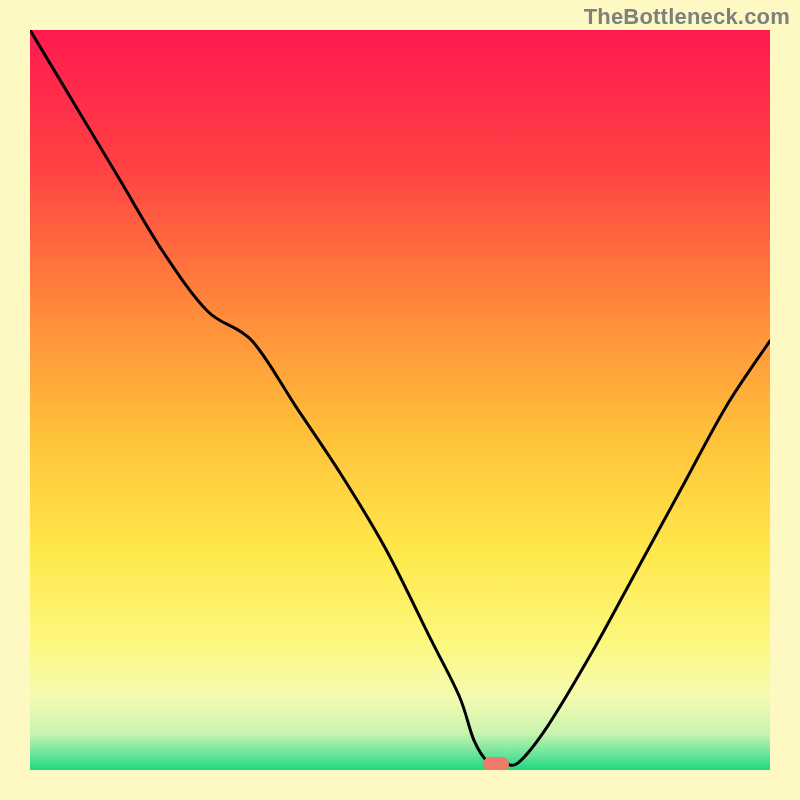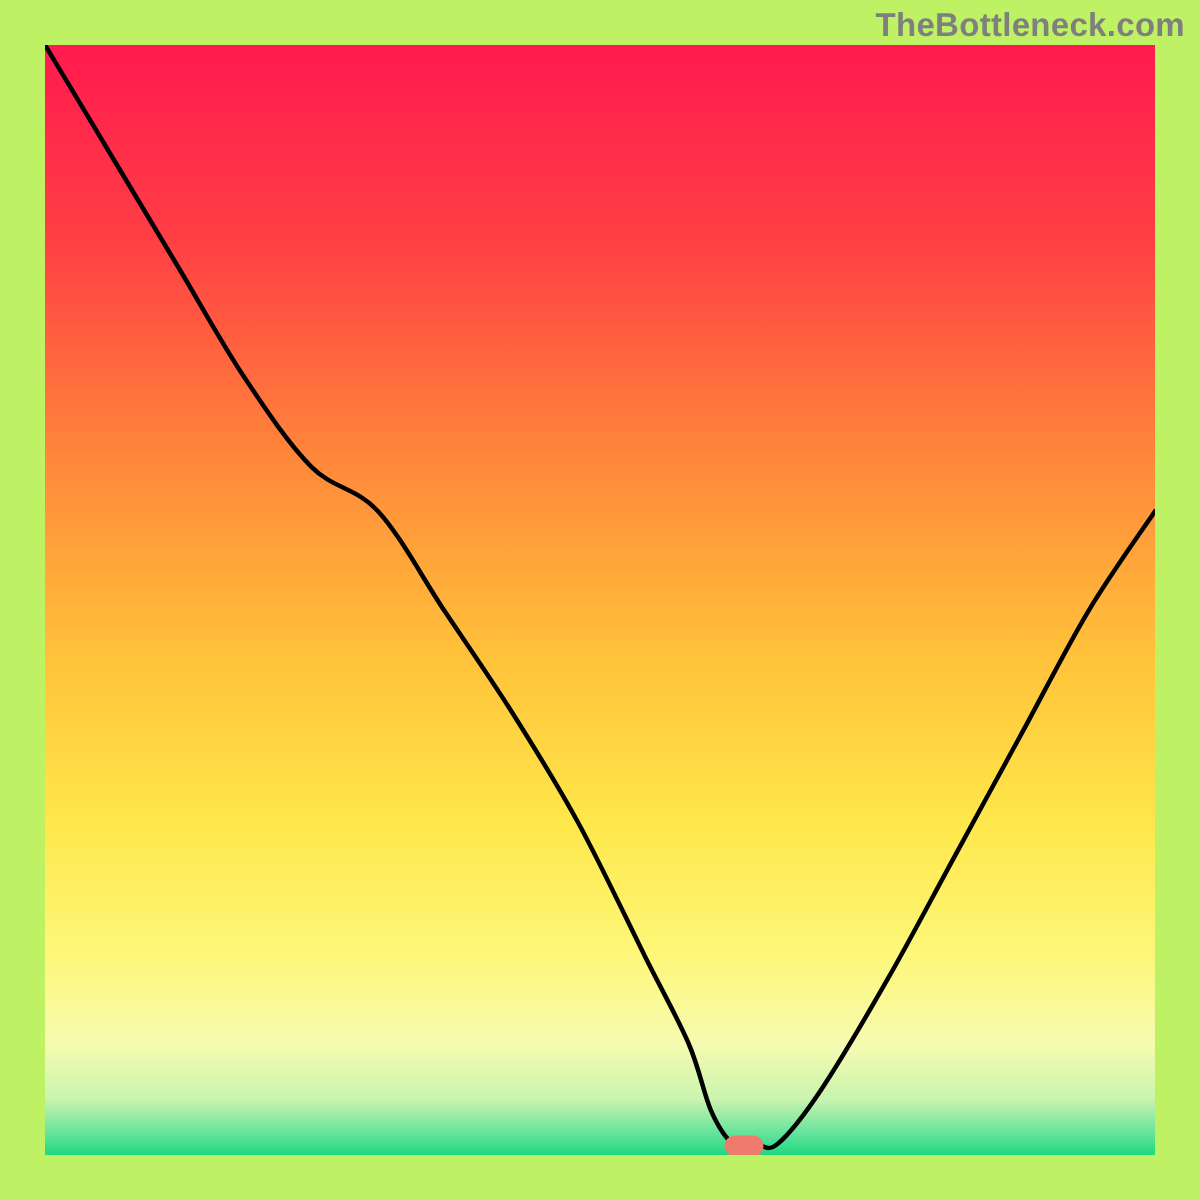--- a/index.html
+++ b/index.html
@@ -1,16 +1,16 @@
 <!DOCTYPE html>
 <html><head>
 <meta charset="utf-8">
 <style>
   html,body{margin:0;padding:0;width:800px;height:800px;overflow:hidden;background:#000;font-family:Arial,Helvetica,sans-serif}
-  .frame{position:absolute;left:0;top:0;width:800px;height:800px;background:#bef264}
+  .frame{position:absolute;left:0;top:0;width:800px;height:800px;background:#fef9c3}
   .plot{position:absolute;left:30px;top:30px;width:740px;height:740px;overflow:hidden}
   .grad{position:absolute;left:0;top:0;width:100%;height:100%}
   .curve{position:absolute;left:0;top:0;width:100%;height:100%}
   .marker{position:absolute;width:26px;height:14px;border-radius:7px;background:#ef7b6d;transform:translate(-50%,-50%)}
   .watermark{position:absolute;top:4px;right:10px;color:#7f7f7f;font-size:22px;font-weight:600;letter-spacing:0.2px}
 </style>
 </head>
 <body>
 
 <div class="frame">

